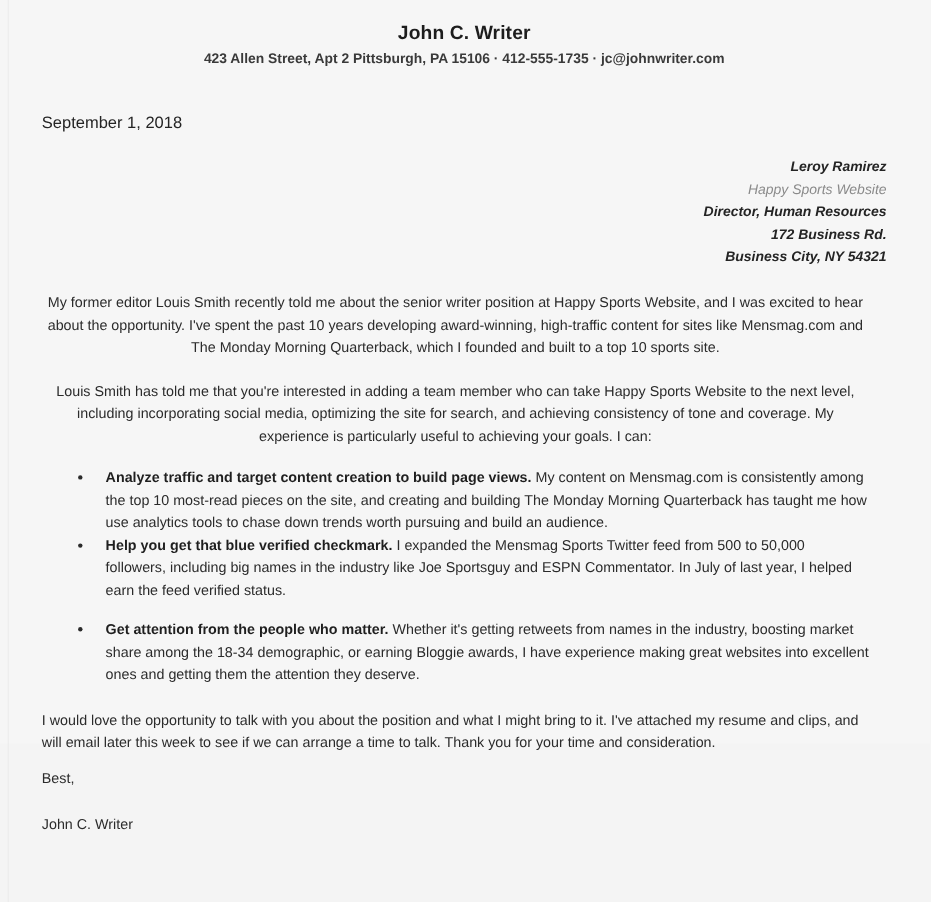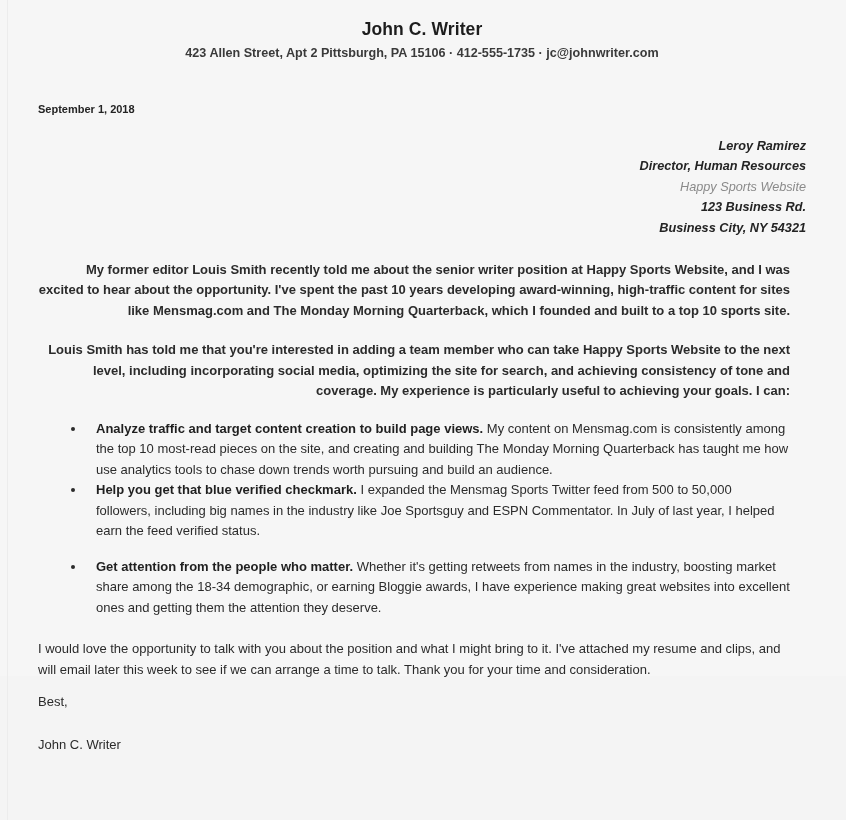--- a/index.html
+++ b/index.html
@@ -58,22 +58,22 @@
     font-size: 12.6px;
     font-weight: bold;
     color: #3a3a3a;
     line-height: 1.3;
     margin: 0;
   }
 
   
   .date-line {
     margin-top: 41px;
-    font-size: 11px;
-    font-weight: bold;
+    font-size: 15px;
+    font-weight: normal;
     color: #242424;
     line-height: 1.35;
   }
 
   .recipient {
     margin-top: 19px;
     font-size: 12.7px;
     line-height: 20.4px;
   }
   .rcpt-line {
@@ -93,23 +93,22 @@
     font-size: 13px;
     color: #2b2b2b;
     line-height: 1.4;
   }
 
   .para {
     margin-top: 19px;
     font-size: 13px;
     line-height: 20.5px;
     color: #2b2b2b;
-    text-align: right;
+    text-align: center;
     max-width: 752px;
-    font-weight: bold;
   }
   .para.first-body { margin-top: 22px; }
 
   
   .bullets {
     margin: 17px 0 0 0;
     padding: 0;
     list-style: none;
     max-width: 752px;
   }
@@ -168,23 +167,23 @@
 
     <header class="letterhead">
       <div class="lh-name">John C. Writer</div>
       <div class="lh-contact">423 Allen Street, Apt 2 Pittsburgh, PA 15106 · 412-555-1735 · jc@johnwriter.com</div>
     </header>
 
     <div class="date-line">September 1, 2018</div>
 
     <address class="recipient">
       <div class="rcpt-line">Leroy Ramirez</div>
+      <div class="rcpt-line muted">Happy Sports Website</div>
       <div class="rcpt-line">Director, Human Resources</div>
-      <div class="rcpt-line muted">Happy Sports Website</div>
-      <div class="rcpt-line">123 Business Rd.</div>
+      <div class="rcpt-line">172 Business Rd.</div>
       <div class="rcpt-line">Business City, NY 54321</div>
     </address>
 
 
     <p class="para first-body">My former editor Louis Smith recently told me about the senior writer position at Happy Sports Website, and I was excited to hear about the opportunity. I've spent the past 10 years developing award-winning, high-traffic content for sites like Mensmag.com and The Monday Morning Quarterback, which I founded and built to a top 10 sports site.</p>
 
     <p class="para">Louis Smith has told me that you're interested in adding a team member who can take Happy Sports Website to the next level, including incorporating social media, optimizing the site for search, and achieving consistency of tone and coverage. My experience is particularly useful to achieving your goals. I can:</p>
 
     <ul class="bullets">
       <li class="bullet">

